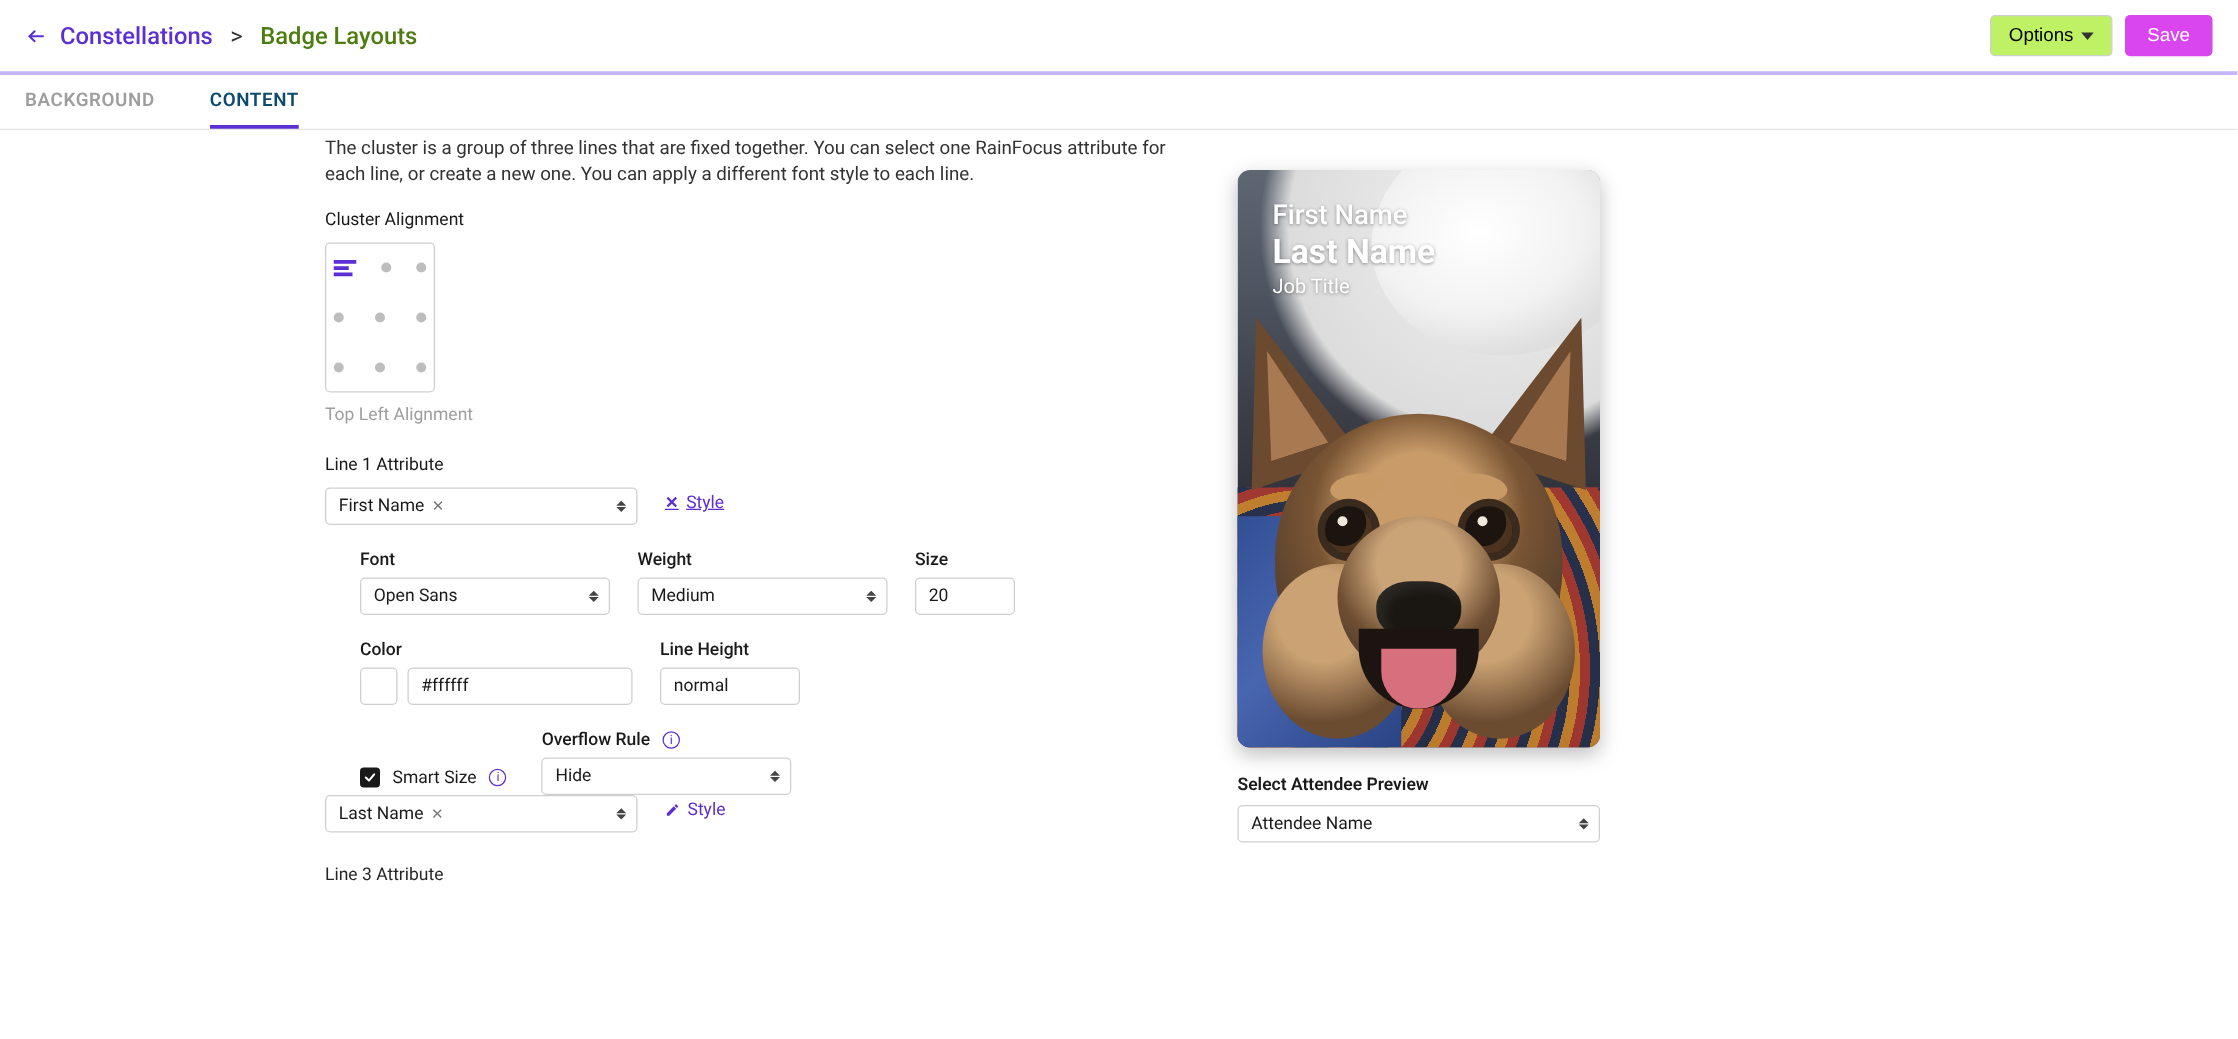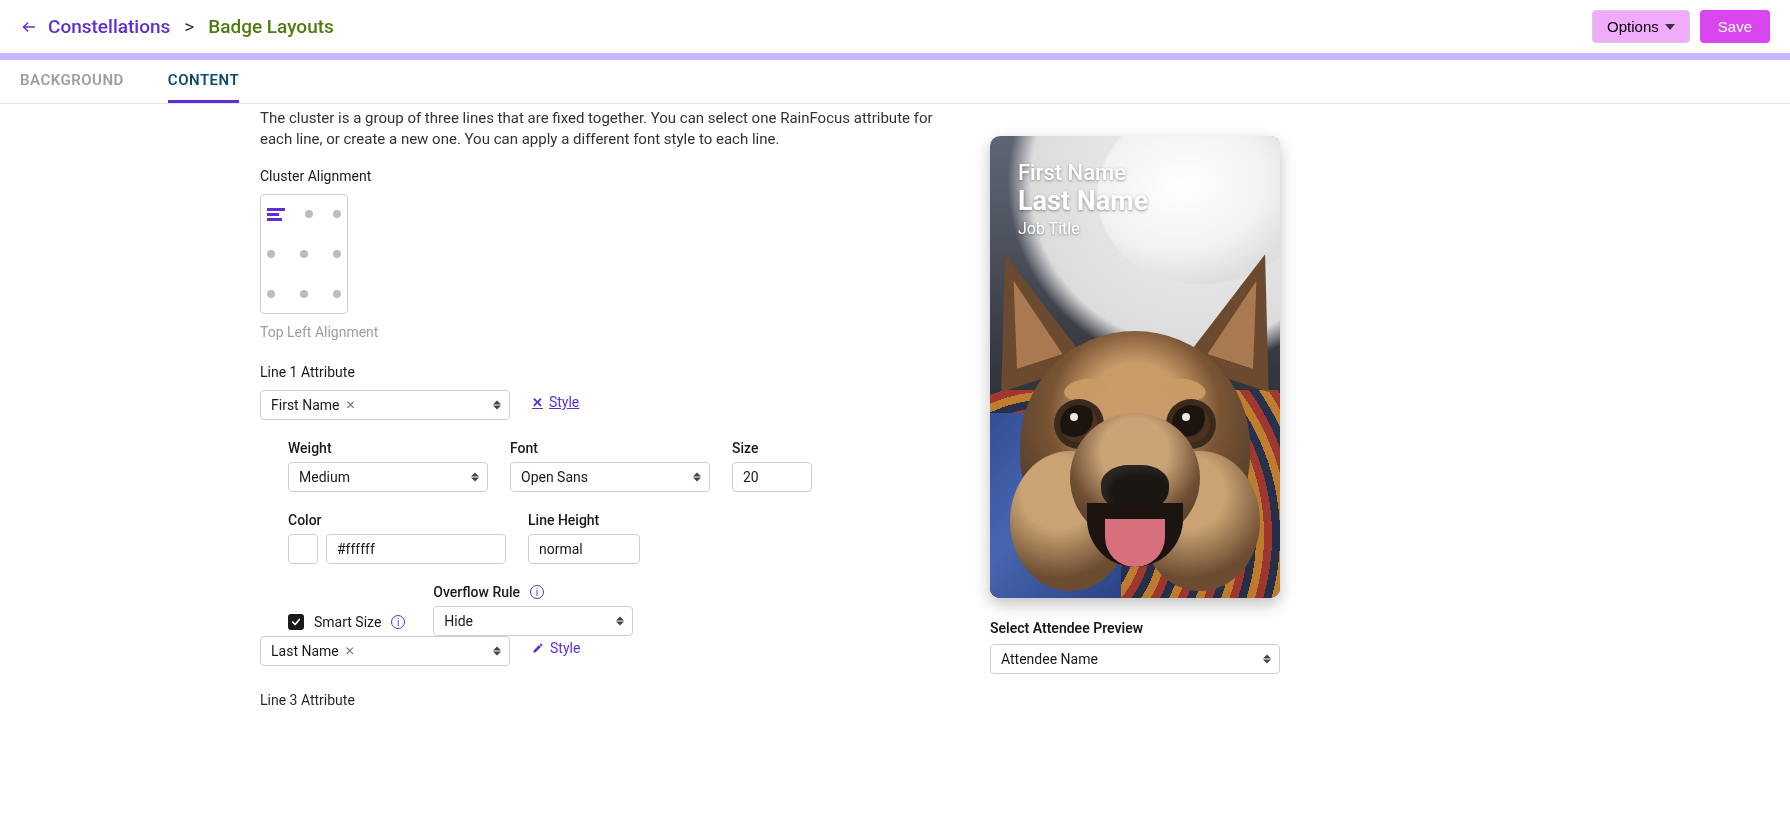--- a/index.html
+++ b/index.html
@@ -9,39 +9,39 @@
     color: #1a1a1a;
     background: #fff;
     width: 1790px;
   }
   
   .header {
     display: flex;
     align-items: center;
     justify-content: space-between;
     padding: 14px 20px;
-    border-bottom: 7px solid #c4b5fd;
+    border-bottom: 3px solid #c4b5fd;
     height: 60px;
   }
   .header-left { display: flex; align-items: center; gap: 10px; }
   .back-arrow {
     width: 18px; height: 18px;
     display: flex; align-items: center; justify-content: center;
     color: #5b2fd4; cursor: pointer;
   }
   .crumb-link { color: #5b2fd4; font-size: 19px; font-weight: 500; }
   .crumb-sep { color: #333; font-size: 19px; margin: 0 4px; }
   .crumb-curr { color: #4d7c0f; font-size: 19px; font-weight: 500; }
   .header-right { display: flex; align-items: center; gap: 10px; }
   .btn-options {
     display: flex; align-items: center; gap: 6px;
     padding: 7px 14px;
     border: 1px solid #cfcfcf;
     border-radius: 4px;
-    background: #f0abfc;
+    background: #bef264;
     font-size: 15px; font-weight: 500;
     cursor: pointer;
   }
   .btn-save {
     padding: 8px 18px;
     background: #d946ef;
     color: #fff;
     border: none;
     border-radius: 4px;
     font-size: 15px; font-weight: 500;
@@ -282,33 +282,33 @@
         <span class="style-link">
           <span class="x">✕</span>
           <span>Style</span>
         </span>
       </div>
     </div>
 
     <div class="ind1 gap-md">
       <div class="row">
         <div class="field w200">
-          <div class="field-label">Weight</div>
+          <div class="field-label">Font</div>
           <div class="select">
-            <span>Medium</span>
+            <span>Open Sans</span>
             <span class="updown">
                 <span class="u"></span>
                 <span class="d"></span>
               </span>
           </div>
         </div>
         <div class="field w200">
-          <div class="field-label">Font</div>
+          <div class="field-label">Weight</div>
           <div class="select">
-            <span>Open Sans</span>
+            <span>Medium</span>
             <span class="updown">
                 <span class="u"></span>
                 <span class="d"></span>
               </span>
           </div>
         </div>
         <div class="field w80">
           <div class="field-label">Size</div>
           <div class="input">
             <span>20</span>

